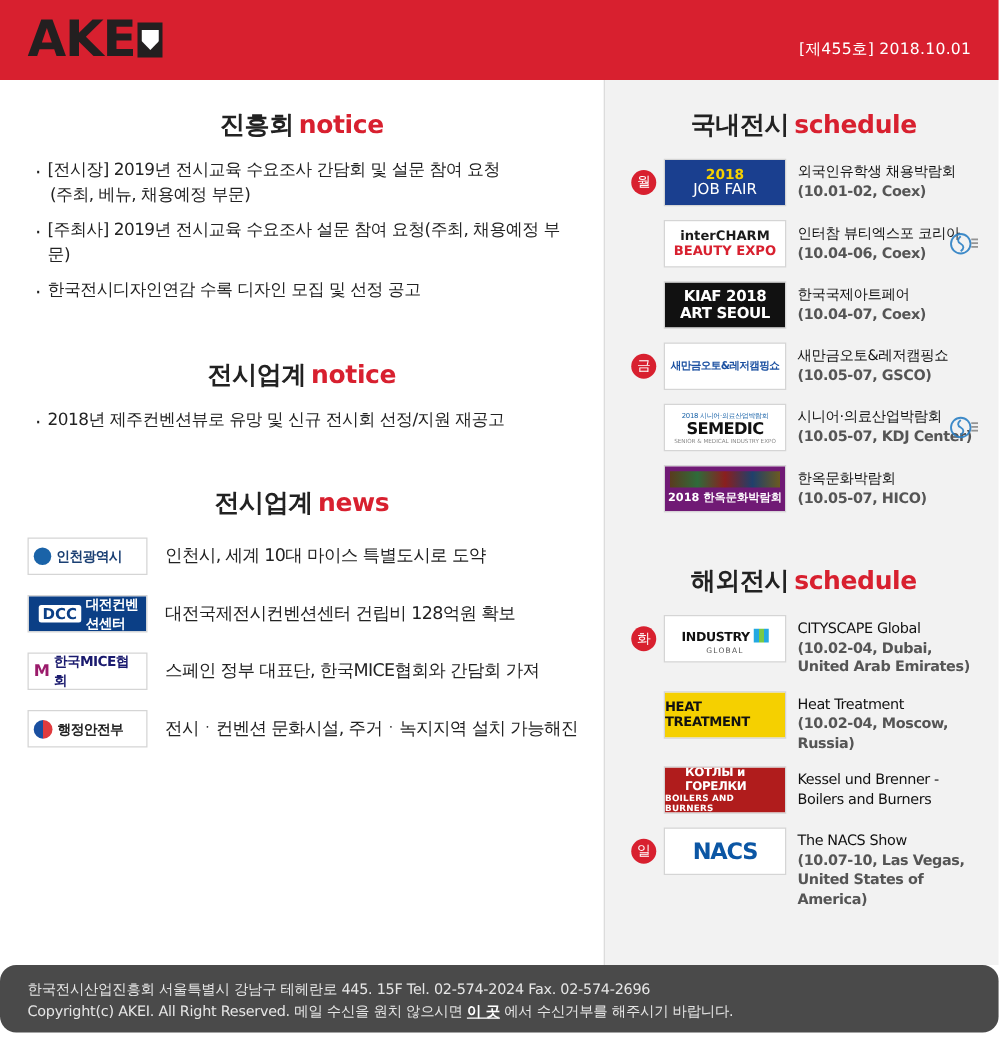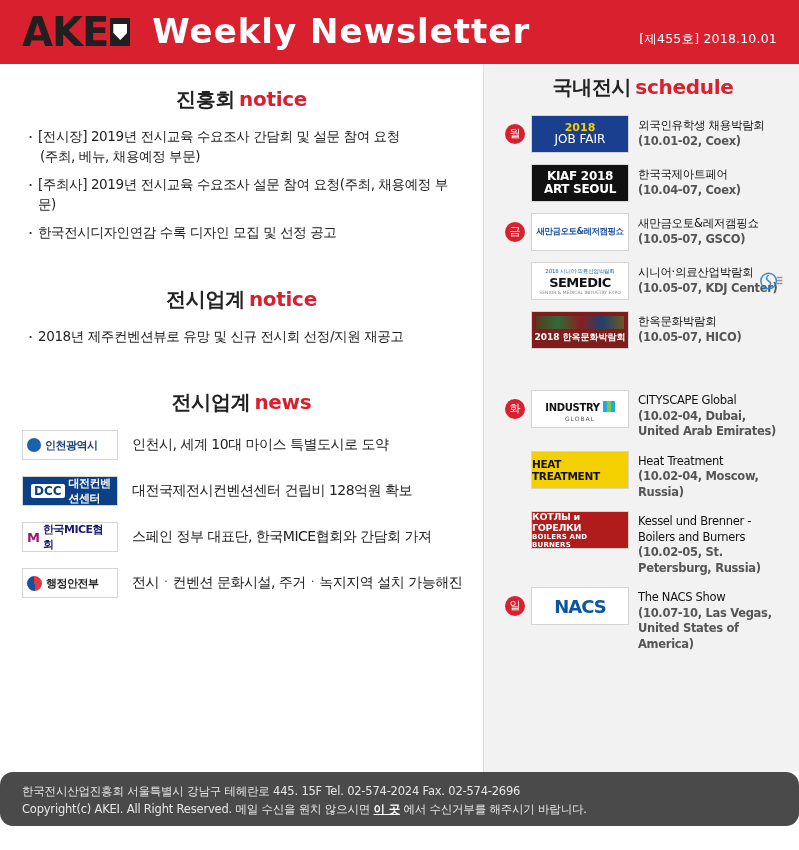--- a/index.html
+++ b/index.html
@@ -78,21 +78,21 @@
     height: 708px;
     background: #ffffff;
   }
   .col-left {
     width: 483px;
     padding: 22px 22px 0 22px;
     position: relative;
   }
   .col-right {
     width: 364px;
-    padding: 10px 18px 0 22px;
+    padding: 22px 18px 0 22px;
     background: #f2f2f2;
     position: relative;
   }
   .col-right::before {
     content: "";
     position: absolute;
     left: 0; top: 0; bottom: 0;
     width: 1px;
     background: #dcdcdc;
   }
@@ -235,34 +235,34 @@
   .intercharm .l1 { font-size: 10.5px; font-weight:bold; color:#1b1b1b;}
   .intercharm .l2 { font-size: 10.5px; font-weight:bold; color:#d8202f;}
   .kiaf { background:#111111; }
   .kiaf .t { color:#ffffff; font-size: 12px; font-weight:bold; line-height:1.1; letter-spacing:-0.3px;}
   .saemangeum { background:#ffffff; }
   .saemangeum .t { color:#1a4fa0; font-size: 8.5px; font-weight:bold; letter-spacing:-0.5px;}
   .semedic { background:#ffffff; }
   .semedic .top { color:#1a63a8; font-size: 5.5px; letter-spacing:-0.2px;}
   .semedic .mid { color:#111111; font-size: 13px; font-weight:bold; letter-spacing:-0.5px;}
   .semedic .bot { color:#888888; font-size: 4.5px; }
-  .hanok { background:#7f1d1d; position:relative; }
+  .hanok { background:#701a75; position:relative; }
   .hanok .strip { position:absolute; top:4px; left:4px; right:4px; height:13px;
      background: linear-gradient(90deg,#5a3b1e,#2f6b3a,#8a1f1f,#20406b,#6b5a20); }
   .hanok .t { color:#ffffff; font-size: 9px; font-weight:bold; margin-top:14px;}
 
   .cityscape { background:#ffffff; }
   .cityscape .t { color:#111111; font-size: 10px; font-weight:bold; letter-spacing:-0.3px;}
   .cityscape .s { color:#555555; font-size: 6px; letter-spacing:1px;}
   .cityscape .bars { display:inline-block; width:12px; height:11px;
      background: linear-gradient(90deg,#23a9e1 33%, #7ac943 33% 66%, #23a9e1 66%); margin-left:3px; vertical-align:middle;}
   .heat { background:#f5d000; }
   .heat .t { color:#111111; font-size: 10.5px; font-weight:bold; letter-spacing:-0.3px;}
   .kessel { background:#b01c1c; }
-  .kessel .t1 { color:#ffffff; font-size: 9.5px; font-weight:bold; letter-spacing:-0.3px;}
+  .kessel .t1 { color:#ffffff; font-size: 9.5px; font-weight:bold; letter-spacing:-0.3px;margin-left:16px;}
   .kessel .t2 { color:#ffffff; font-size: 7px; font-weight:bold; letter-spacing:0.2px;}
   .nacs { background:#ffffff; }
   .nacs .t { color:#0b56a4; font-size: 18px; font-weight:bold; letter-spacing:-1px;}
 
   
   .footer {
     height: 54px;
     background: #4a4a4a;
     color: #e6e6e6;
     padding: 10px 22px;
@@ -280,21 +280,20 @@
 </head>
 <body>
 
 <div class="page">
 
   <div class="header">
     <div class="logo">
       <span class="logo-text">AKE</span>
       <span class="logo-mark"></span>
     </div>
-    <div class="newsletter-title">Weekly  Newsletter</div>
     <div class="issue">[제455호] 2018.10.01</div>
   </div>
 
   <div class="body-wrap">
 
     <div class="col-left">
 
       <h2 class="sec">
         <span>진흥회</span><span class="en">notice</span>
       </h2>
@@ -387,88 +386,111 @@
               <span class="y">2018</span>
               <span class="w">JOB FAIR</span>
             </div>
           </div>
           <div class="sched-txt">
             <span class="nm">외국인유학생 채용박람회</span>
             <span class="dt">(10.01-02, Coex)</span>
           </div>
         </div>
 
-
         <div class="sched-item">
           <div class="day-badge empty"></div>
           <div class="sched-logo">
-            <div class="lg kiaf">
-              <span class="t">KIAF 2018</span>
-              <span class="t">ART SEOUL</span>
-            </div>
-          </div>
-          <div class="sched-txt">
-            <span class="nm">한국국제아트페어</span>
-            <span class="dt">(10.04-07, Coex)</span>
-          </div>
-        </div>
-
-        <div class="sched-item">
-          <div class="day-badge">금</div>
-          <div class="sched-logo">
-            <div class="lg saemangeum">
-              <span class="t">새만금오토&amp;레저캠핑쇼</span>
-            </div>
-          </div>
-          <div class="sched-txt">
-            <span class="nm">새만금오토&amp;레저캠핑쇼</span>
-            <span class="dt">(10.05-07, GSCO)</span>
-          </div>
-        </div>
-
-        <div class="sched-item">
-          <div class="day-badge empty"></div>
-          <div class="sched-logo">
-            <div class="lg semedic">
-              <span class="top">2018 시니어·의료산업박람회</span>
-              <span class="mid">SEMEDIC</span>
-              <span class="bot">SENIOR &amp; MEDICAL INDUSTRY EXPO</span>
-            </div>
-          </div>
-          <div class="sched-txt">
-            <span class="nm">시니어·의료산업박람회</span>
-            <span class="dt">(10.05-07, KDJ Center)</span>
+            <div class="lg intercharm">
+              <span class="l1">interCHARM</span>
+              <span class="l2">BEAUTY EXPO</span>
+            </div>
+          </div>
+          <div class="sched-txt">
+            <span class="nm">인터참 뷰티엑스포 코리아</span>
+            <span class="dt">(10.04-06, Coex)</span>
           </div>
           <svg class="ums" viewBox="0 0 40 36">
             <circle cx="16" cy="18" r="13" fill="none" stroke="#2b7fc4" stroke-width="2.5"></circle>
             <path d="M16 8 q-7 6 0 10 q7 4 0 10" fill="none" stroke="#2b7fc4" stroke-width="2.5"></path>
             <rect x="30" y="11" width="9" height="2.4" fill="#8a8a8a"></rect>
             <rect x="30" y="16" width="9" height="2.4" fill="#8a8a8a"></rect>
             <rect x="30" y="21" width="9" height="2.4" fill="#8a8a8a"></rect>
           </svg>
         </div>
 
         <div class="sched-item">
           <div class="day-badge empty"></div>
           <div class="sched-logo">
+            <div class="lg kiaf">
+              <span class="t">KIAF 2018</span>
+              <span class="t">ART SEOUL</span>
+            </div>
+          </div>
+          <div class="sched-txt">
+            <span class="nm">한국국제아트페어</span>
+            <span class="dt">(10.04-07, Coex)</span>
+          </div>
+        </div>
+
+        <div class="sched-item">
+          <div class="day-badge">금</div>
+          <div class="sched-logo">
+            <div class="lg saemangeum">
+              <span class="t">새만금오토&amp;레저캠핑쇼</span>
+            </div>
+          </div>
+          <div class="sched-txt">
+            <span class="nm">새만금오토&amp;레저캠핑쇼</span>
+            <span class="dt">(10.05-07, GSCO)</span>
+          </div>
+        </div>
+
+        <div class="sched-item">
+          <div class="day-badge empty"></div>
+          <div class="sched-logo">
+            <div class="lg semedic">
+              <span class="top">2018 시니어·의료산업박람회</span>
+              <span class="mid">SEMEDIC</span>
+              <span class="bot">SENIOR &amp; MEDICAL INDUSTRY EXPO</span>
+            </div>
+          </div>
+          <div class="sched-txt">
+            <span class="nm">시니어·의료산업박람회</span>
+            <span class="dt">(10.05-07, KDJ Center)</span>
+          </div>
+          <svg class="ums" viewBox="0 0 40 36">
+            <circle cx="16" cy="18" r="13" fill="none" stroke="#2b7fc4" stroke-width="2.5"></circle>
+            <path d="M16 8 q-7 6 0 10 q7 4 0 10" fill="none" stroke="#2b7fc4" stroke-width="2.5"></path>
+            <rect x="30" y="11" width="9" height="2.4" fill="#8a8a8a"></rect>
+            <rect x="30" y="16" width="9" height="2.4" fill="#8a8a8a"></rect>
+            <rect x="30" y="21" width="9" height="2.4" fill="#8a8a8a"></rect>
+          </svg>
+        </div>
+
+        <div class="sched-item">
+          <div class="day-badge empty"></div>
+          <div class="sched-logo">
             <div class="lg hanok">
               <span class="strip"></span>
               <span class="t">2018 한옥문화박람회</span>
             </div>
           </div>
           <div class="sched-txt">
             <span class="nm">한옥문화박람회</span>
             <span class="dt">(10.05-07, HICO)</span>
           </div>
         </div>
 
       </div>
 
       <div class="gap-2"></div>
 
+      <h2 class="sec">
+        <span>해외전시</span><span class="en">schedule</span>
+      </h2>
 
       <div>
 
         <div class="sched-item">
           <div class="day-badge">화</div>
           <div class="sched-logo">
             <div class="lg cityscape">
               <span><span class="t">INDUSTRY</span><span class="bars"></span></span>
               <span class="s">GLOBAL</span>
             </div>
@@ -497,21 +519,20 @@
           <div class="day-badge empty"></div>
           <div class="sched-logo">
             <div class="lg kessel">
               <span class="t1">КОТЛЫ и ГОРЕЛКИ</span>
               <span class="t2">BOILERS AND BURNERS</span>
             </div>
           </div>
           <div class="sched-txt">
             <span class="nm">Kessel und Brenner -</span>
             <span class="nm">Boilers and Burners</span>
-            <span class="dt">(10.02-05, St. Petersburg, Russia)</span>
           </div>
         </div>
 
         <div class="sched-item">
           <div class="day-badge">일</div>
           <div class="sched-logo">
             <div class="lg nacs">
               <span class="t">NACS</span>
             </div>
           </div>

